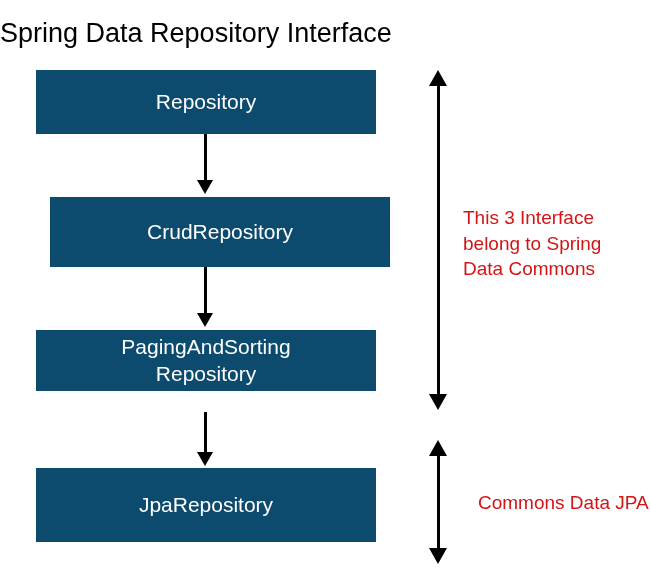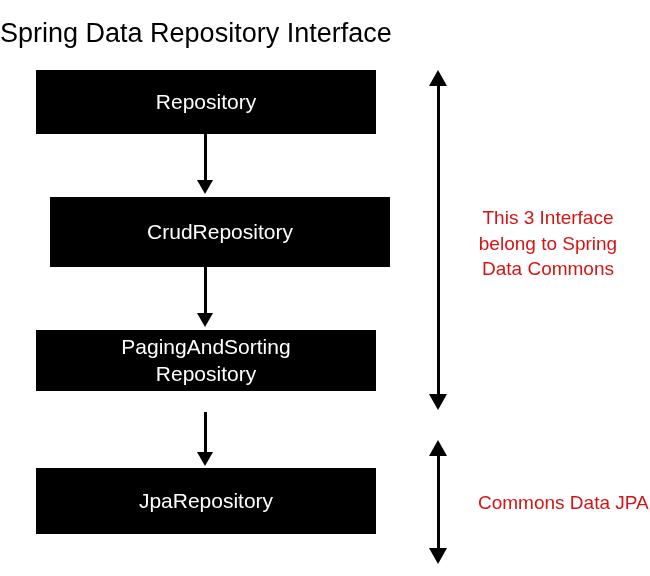--- a/index.html
+++ b/index.html
@@ -17,34 +17,34 @@
       width: 490px;
       text-align: left;
       font-size: 27px;
       font-weight: 400;
       color: #000;
     }
     .box {
       position: absolute;
       left: 36px;
       width: 340px;
-      background: #000000;
+      background: #0c4a6e;
       color: #fff;
       display: flex;
       align-items: center;
       justify-content: center;
       text-align: center;
       font-size: 21px;
       line-height: 1.25;
       padding: 6px 10px;
     }
     .box1 { top: 70px; height: 64px; }
     .box2 { top: 197px; height: 70px; margin-left: 14px; }
     .box3 { top: 330px; height: 61px; }
-    .box4 { top: 468px; height: 66px; }
+    .box4 { top: 468px; height: 74px; }
     .arrow {
       position: absolute;
       left: 201px;
       width: 8px;
       display: flex;
       flex-direction: column;
       align-items: center;
     }
     .arrow-line {
       width: 3px;
@@ -92,21 +92,21 @@
     .annotation {
       position: absolute;
       color: #d31515;
       font-size: 19px;
       line-height: 1.35;
     }
     .anno1 {
       left: 463px;
       top: 205px;
       width: 170px;
-      text-align: center;
+      text-align: left;
     }
     .anno2 {
       left: 478px;
       top: 490px;
     }
   </style>
 </head>
 <body>
 
 <div class="title">Spring Data Repository Interface</div>

